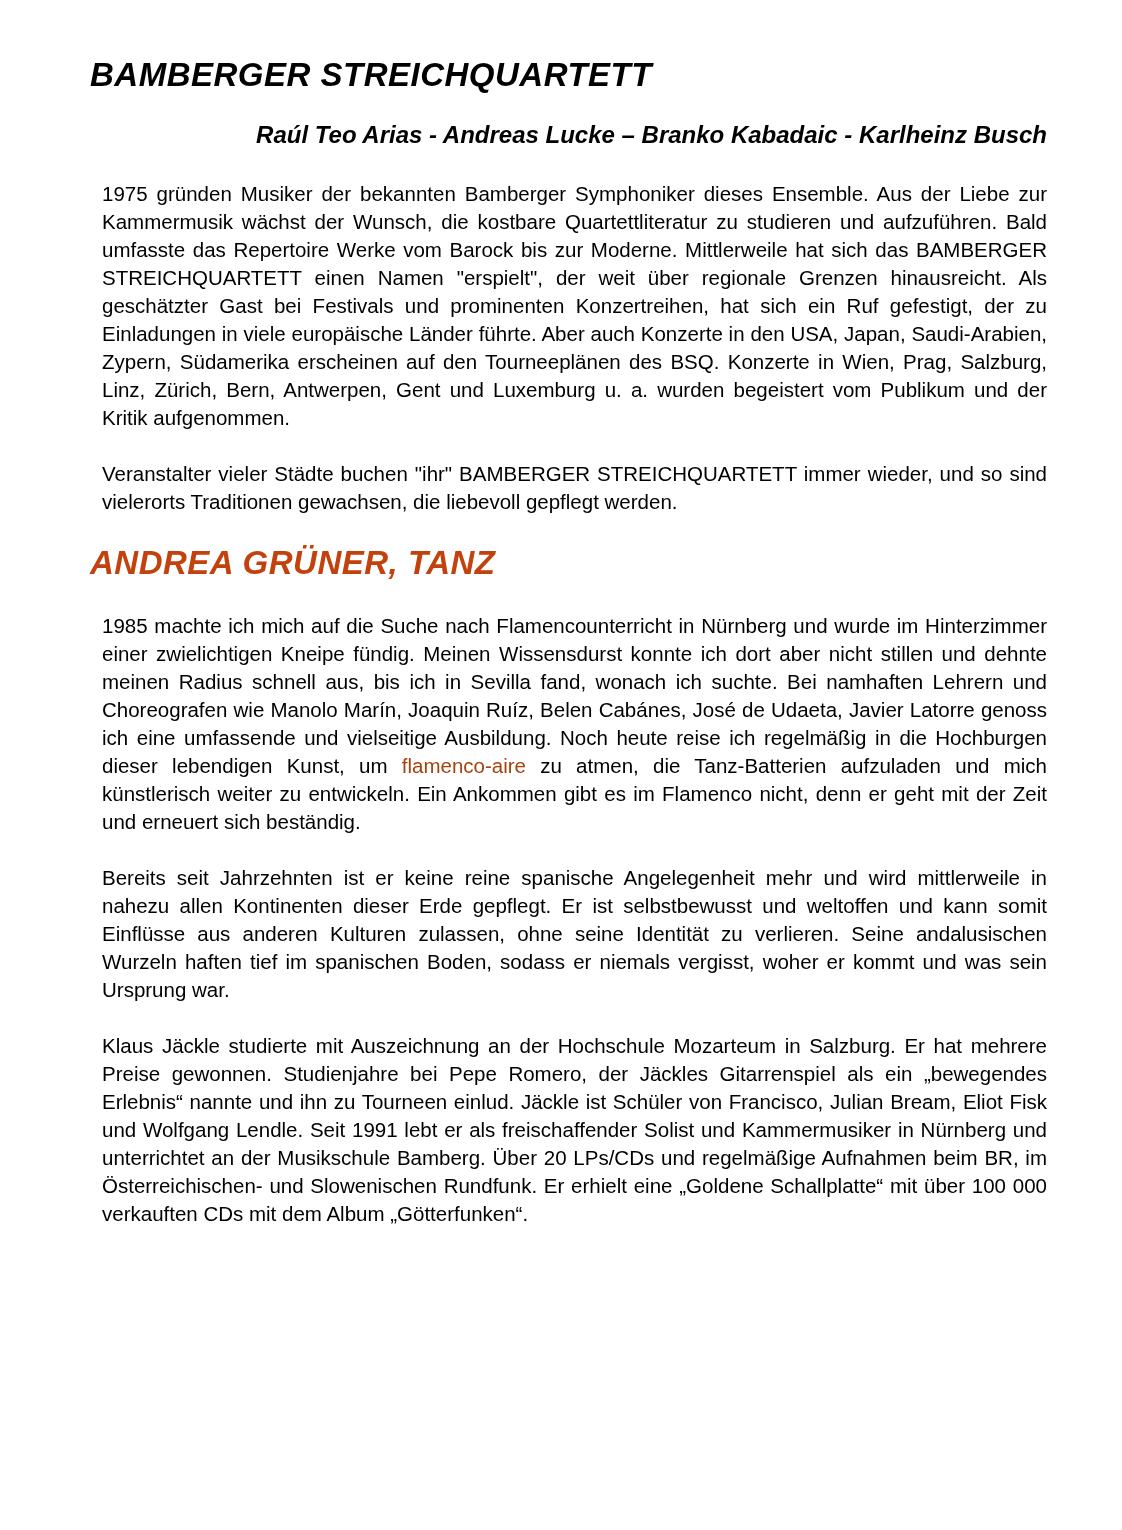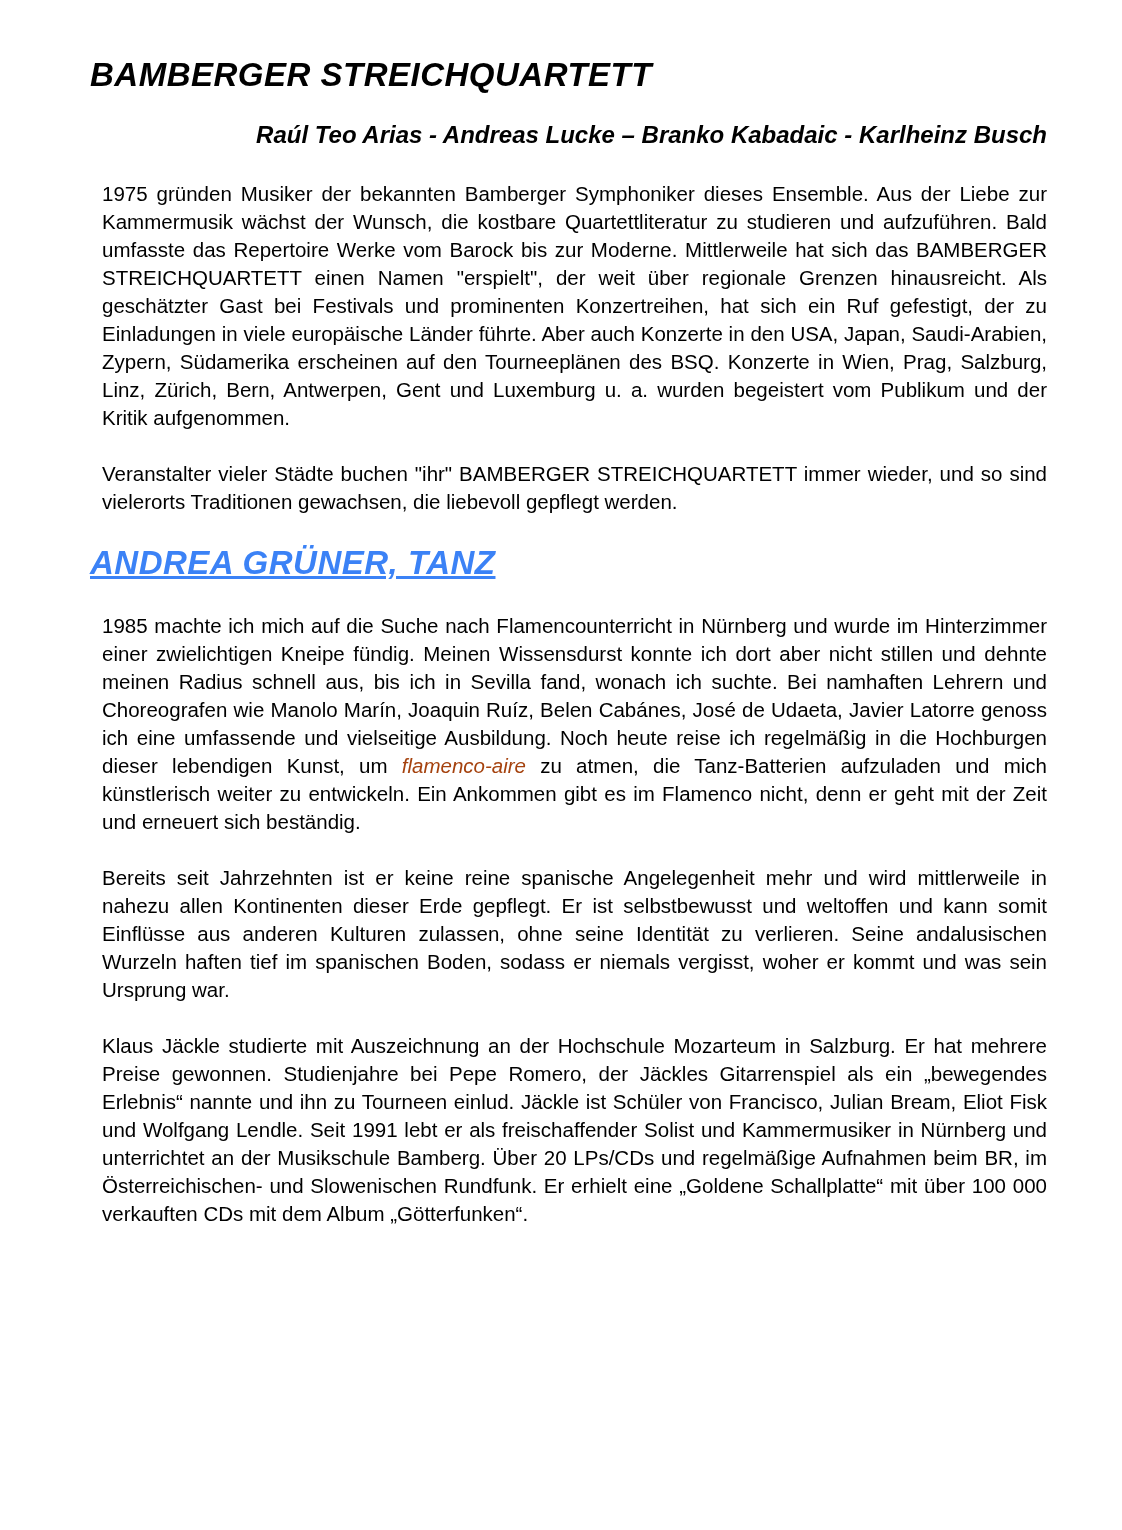--- a/index.html
+++ b/index.html
@@ -39,32 +39,30 @@
     color: #000000;
     text-align: right;
   }
   .section-heading {
     font-size: 33px;
     font-weight: bold;
     font-style: italic;
     letter-spacing: 0.5px;
     line-height: 1.15;
     margin: 26px 0 30px 0;
-    color: #3b82f6;
-    text-decoration: underline;
+    color: #c2410c;
   }
   p.body-par {
     font-size: 20.5px;
     line-height: 28px;
     text-align: justify;
     margin: 0 0 28px 12px;
     color: #000000;
   }
   .accent-italic {
-    font-style: italic;
   }
 </style>
 </head>
 <body>
 
 <div class="page">
 
   <h1 class="doc-title">BAMBERGER STREICHQUARTETT</h1>
 
   <h2 class="doc-subtitle">Raúl Teo Arias - Andreas Lucke – Branko Kabadaic - Karlheinz Busch</h2>

